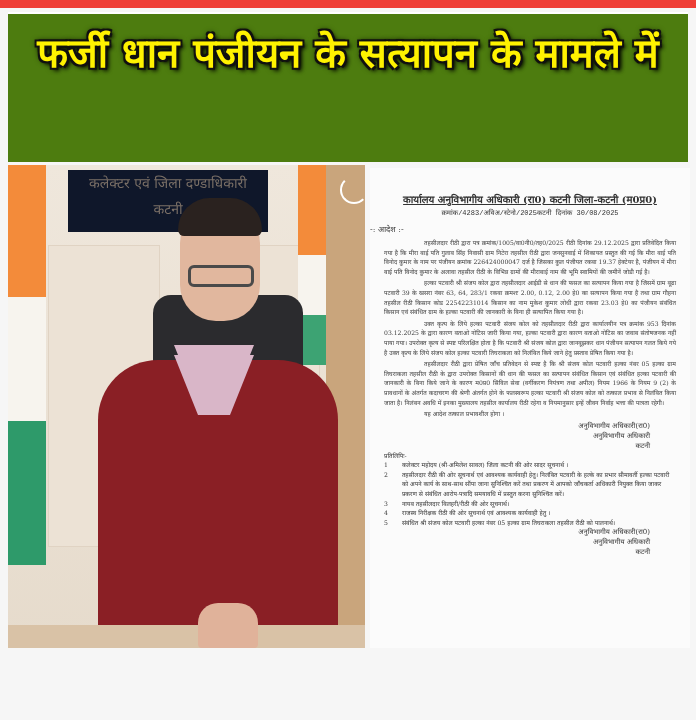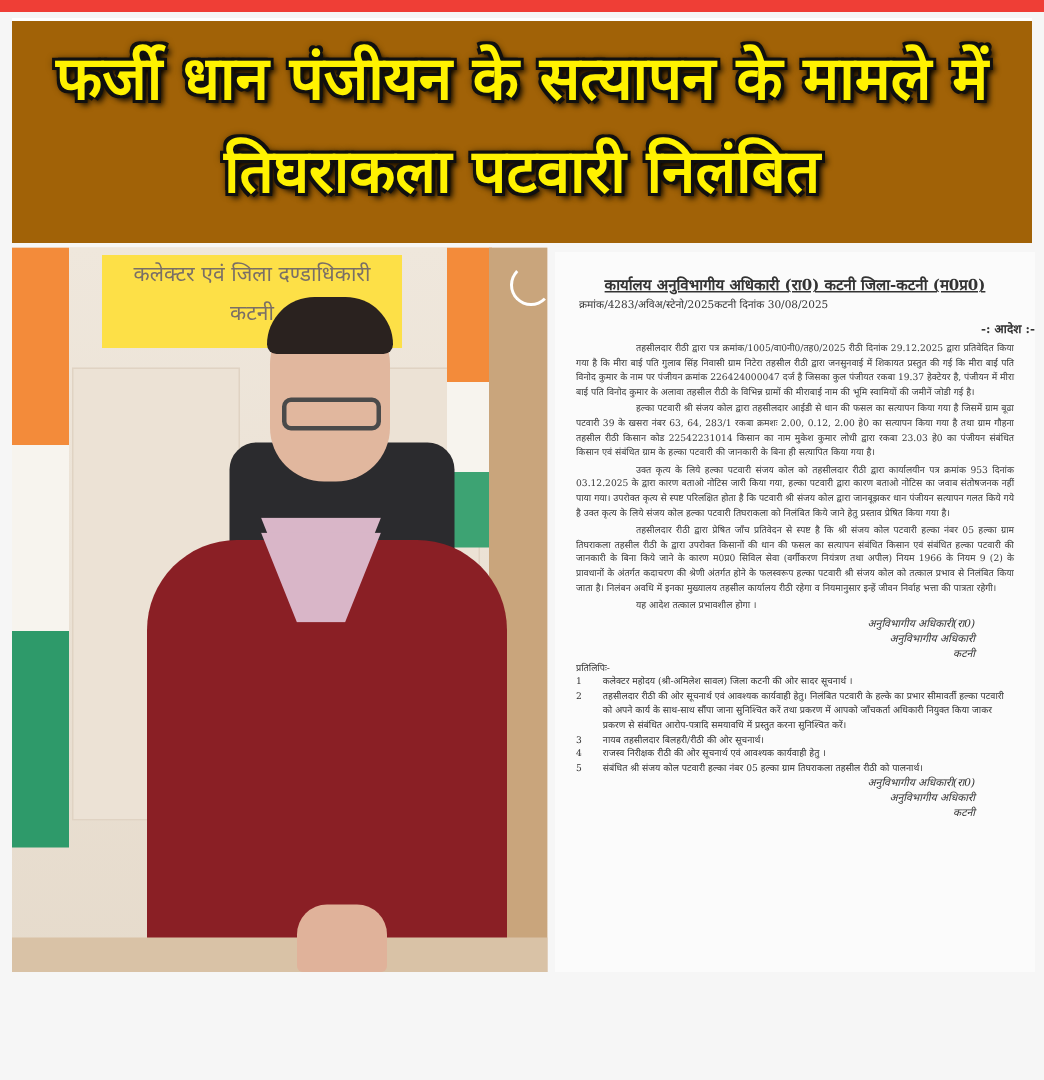--- a/index.html
+++ b/index.html
@@ -1,54 +1,53 @@
 <!DOCTYPE html>
 <html><head>
 <meta charset="utf-8">
 <style>
   html,body{margin:0;padding:0;}
   body{width:696px;height:720px;background:#f6f6f6;position:relative;overflow:hidden;font-family:"DejaVu Sans",sans-serif;}
   .topbar{position:absolute;left:0;top:0;width:696px;height:8px;background:#ef3e36;}
-  .banner{position:absolute;left:8px;top:12px;width:680px;height:148px;background:#a16207;border-top:2px solid #fff;}
+  .banner{position:absolute;left:8px;top:12px;width:680px;height:148px;background:#4d7c0f;border-top:2px solid #fff;}
   .headline{position:absolute;left:0;top:8px;width:680px;text-align:center;color:#fff200;font-family:"DejaVu Sans",sans-serif;font-weight:bold;font-size:40px;line-height:62px;
     text-shadow: 0 0 3px #111,2px 2px 0 #111,-2px -2px 0 #111,2px -2px 0 #111,-2px 2px 0 #111,3px 3px 4px #000,0 0 6px #000;}
   .photo{position:absolute;left:8px;top:165px;width:357px;height:483px;overflow:hidden;background:#e9ddd0;}
   .wall{position:absolute;left:0;top:0;width:100%;height:100%;background:linear-gradient(#efe7dc,#e6dbcc);}
-  .plaque{position:absolute;left:60px;top:5px;width:200px;height:62px;background:#fde047;color:#7a6f66;font-size:14px;text-align:center;line-height:26px;}
+  .plaque{position:absolute;left:60px;top:5px;width:200px;height:62px;background:#0f172a;color:#7a6f66;font-size:14px;text-align:center;line-height:26px;}
   .panel{position:absolute;top:80px;height:300px;width:110px;background:#ece2d5;border:1px solid #e0d3c3;}
   .flagL{position:absolute;left:0;top:0;width:38px;height:400px;background:linear-gradient(#f38b3a 0 33%,#f7f4ee 33% 64%,#2e9a6a 64%);}
   .flagR{position:absolute;left:290px;top:0;width:30px;height:200px;background:linear-gradient(#f38b3a 0 45%,#f7f4ee 45% 75%,#3da373 75%);}
   .shelf{position:absolute;left:318px;top:0;width:39px;height:483px;background:#c9a57c;}
   .chair{position:absolute;left:145px;top:130px;width:150px;height:120px;background:#2b2b2e;border-radius:18px 18px 0 0;}
   .head{position:absolute;left:172px;top:38px;width:80px;height:118px;background:#e1b79e;border-radius:40px 40px 36px 36px;}
   .hair{position:absolute;left:170px;top:33px;width:84px;height:38px;background:#2a221f;border-radius:40px 40px 8px 8px;}
   .glasses{position:absolute;left:180px;top:100px;width:66px;height:22px;border:3px solid #4a4a4a;border-radius:6px;box-sizing:border-box;}
   .collar{position:absolute;left:166px;top:180px;width:80px;height:60px;background:#d9b6c8;clip-path:polygon(0 0,100% 0,70% 100%,30% 100%);}
   .sweater{position:absolute;left:90px;top:195px;width:240px;height:290px;background:#8a1f25;border-radius:60px 60px 0 0;}
   .hands{position:absolute;left:190px;top:438px;width:60px;height:45px;background:#e0b29a;border-radius:20px 20px 4px 4px;}
   .desk{position:absolute;left:0;top:460px;width:100%;height:23px;background:#d9c2a6;}
   .doc{position:absolute;left:370px;top:168px;width:320px;height:480px;background:#fbfbfb;color:#333;font-family:"DejaVu Serif",serif;}
-  .doc .hdr{font-size:10px;font-weight:bold;text-align:center;margin-top:14px;text-decoration:underline;}
-  .row{display:flex;justify-content:flex-start;font-size:7px;padding:2px 16px;}
-  .aadesh{text-align:right;font-size:8px;font-weight:bold;margin:4px 0;}
+  .doc .hdr{font-size:10px;font-weight:bold;text-align:center;margin-top:24px;text-decoration:underline;}
+  .row{display:flex;justify-content:center;font-size:7px;padding:2px 16px;font-family:Liberation Mono, monospace;}
+  .aadesh{text-align:left;font-size:8px;font-weight:normal;margin:4px 0;}
   .para{font-size:6.1px;line-height:9.6px;padding:0 14px;text-align:justify;text-indent:40px;margin:2px 0;color:#3b3b3b;}
-  .sig{font-size:7px;text-align:right;padding-right:40px;line-height:10px;font-style:italic;}
+  .sig{font-size:7px;text-align:right;padding-right:40px;line-height:10px;}
   .list{font-size:6.1px;line-height:9.6px;padding:0 14px 0 14px;}
   .list div{display:flex;gap:14px;}
   .circle-mark{position:absolute;left:-30px;top:8px;width:24px;height:24px;border:2px solid #fff;border-radius:50%;border-right-color:transparent;border-top-color:transparent;}
 </style>
 </head>
 <body>
 
 <div class="topbar"></div>
 
 <div class="banner">
   <div class="headline">
     <div>फर्जी धान पंजीयन के सत्यापन के मामले में</div>
-    <div>तिघराकला पटवारी निलंबित</div>
   </div>
 </div>
 
 <div class="photo">
   <div class="wall"></div>
   <div class="panel" style="left:40px"></div>
   <div class="panel" style="left:200px"></div>
   <div class="plaque">
     <div>कलेक्टर एवं जिला दण्डाधिकारी</div>
     <div>कटनी</div>

